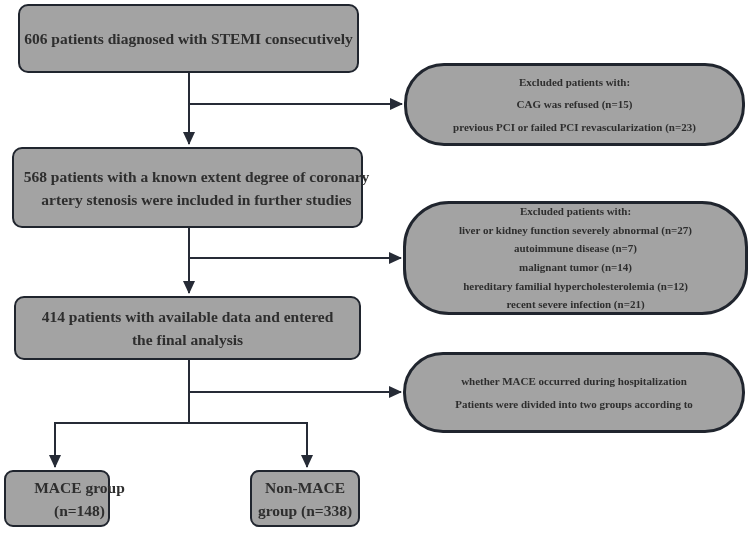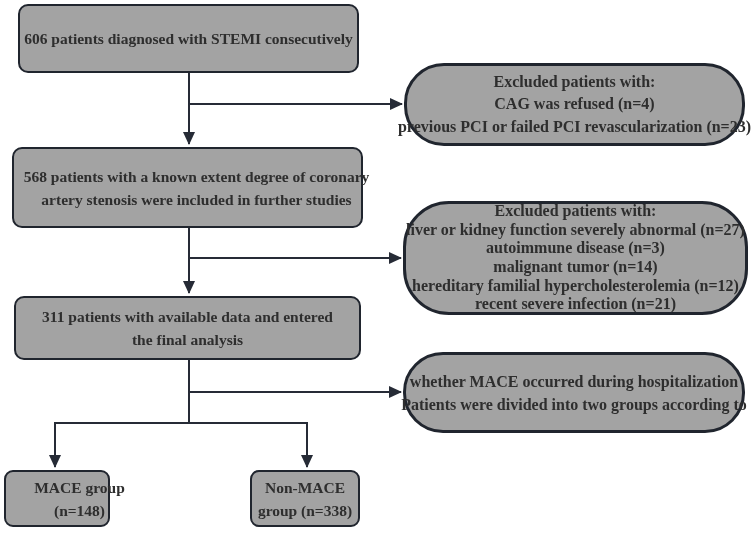--- a/index.html
+++ b/index.html
@@ -34,21 +34,21 @@
     white-space: nowrap;
   }
   .rect {
     border-radius: 10px;
     font-size: 15.5px;
     line-height: 23px;
   }
   .round {
     border-radius: 40px;
     border-width: 3px;
-    font-size: 16px;
+    font-size: 11px;
   }
   #box-606    { left: 18px;  top: 4px;   width: 341px; height: 69px; }
   #excl-1     { left: 404px; top: 63px;  width: 341px; height: 83px;  line-height: 22.5px; }
   #box-568    { left: 12px;  top: 147px; width: 351px; height: 81px; padding-left: 18px; }
   #excl-2     { left: 403px; top: 201px; width: 345px; height: 114px; line-height: 18.6px; border-radius: 46px; }
   #box-486    { left: 14px;  top: 296px; width: 347px; height: 64px; }
   #note-split { left: 403px; top: 352px; width: 342px; height: 81px;  line-height: 23px; }
   #grp-mace    { left: 4px;   top: 470px; width: 106px; height: 57px; border-radius: 9px; padding-left: 45px; }
   #grp-nonmace { left: 250px; top: 470px; width: 110px; height: 57px; border-radius: 9px; }
   #connectors {
@@ -83,40 +83,40 @@
     <line x1="55" y1="422" x2="55" y2="467" marker-end="url(#arrow)"></line>
     <line x1="307" y1="422" x2="307" y2="467" marker-end="url(#arrow)"></line>
   </svg>
 
   <div id="box-606" class="node rect">
     <span class="line">606 patients diagnosed with STEMI consecutively</span>
   </div>
 
   <div id="excl-1" class="node round">
     <span class="line">Excluded patients with:</span>
-    <span class="line">CAG was refused (n=4)</span>
+    <span class="line">CAG was refused (n=15)</span>
     <span class="line">previous PCI or failed PCI revascularization (n=23)</span>
   </div>
 
   <div id="box-568" class="node rect">
     <span class="line">568 patients with a known extent degree of coronary</span>
     <span class="line">artery stenosis were included in further studies</span>
   </div>
 
   <div id="excl-2" class="node round">
     <span class="line">Excluded patients with:</span>
     <span class="line">liver or kidney function severely abnormal (n=27)</span>
-    <span class="line">autoimmune disease (n=3)</span>
+    <span class="line">autoimmune disease (n=7)</span>
     <span class="line">malignant tumor (n=14)</span>
     <span class="line">hereditary familial hypercholesterolemia (n=12)</span>
     <span class="line">recent severe infection (n=21)</span>
   </div>
 
   <div id="box-486" class="node rect">
-    <span class="line">311 patients with available data and entered</span>
+    <span class="line">414 patients with available data and entered</span>
     <span class="line">the final analysis</span>
   </div>
 
   <div id="note-split" class="node round">
     <span class="line">whether MACE occurred during hospitalization</span>
     <span class="line">Patients were divided into two groups according to</span>
   </div>
 
   <div id="grp-mace" class="node rect">
     <span class="line">MACE group</span>

